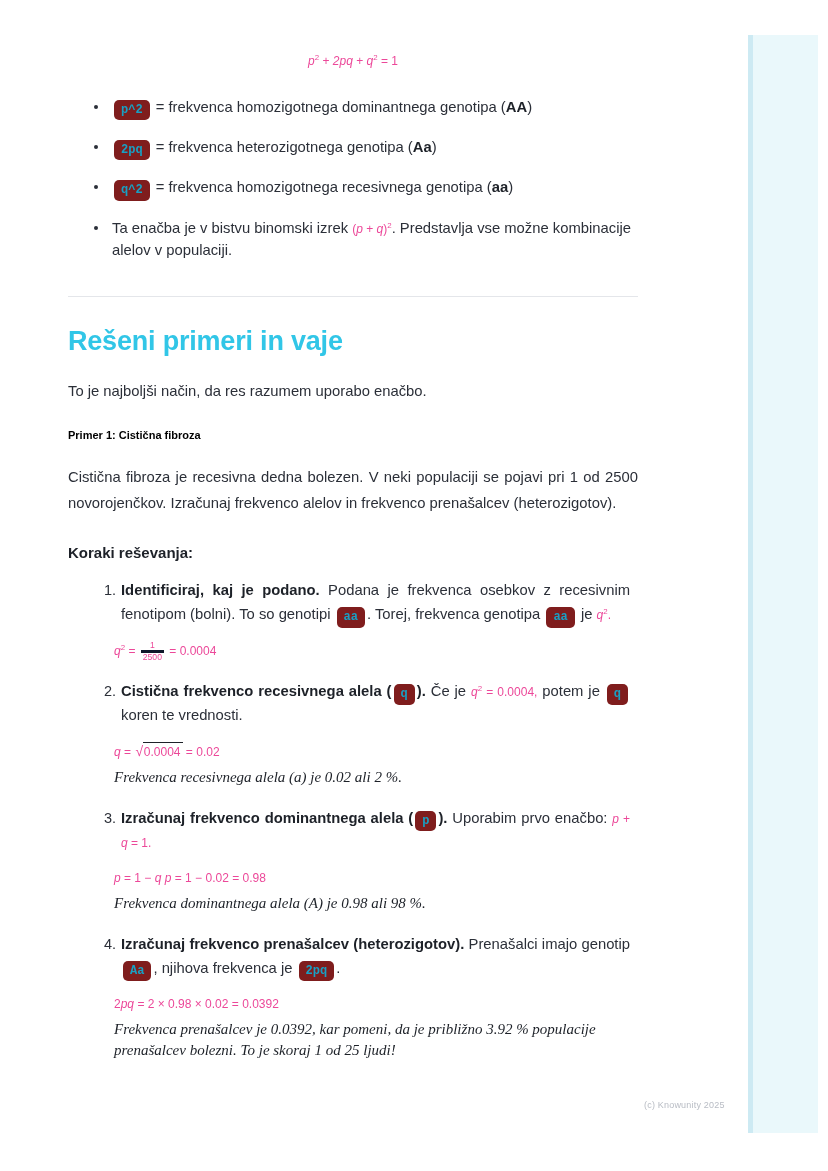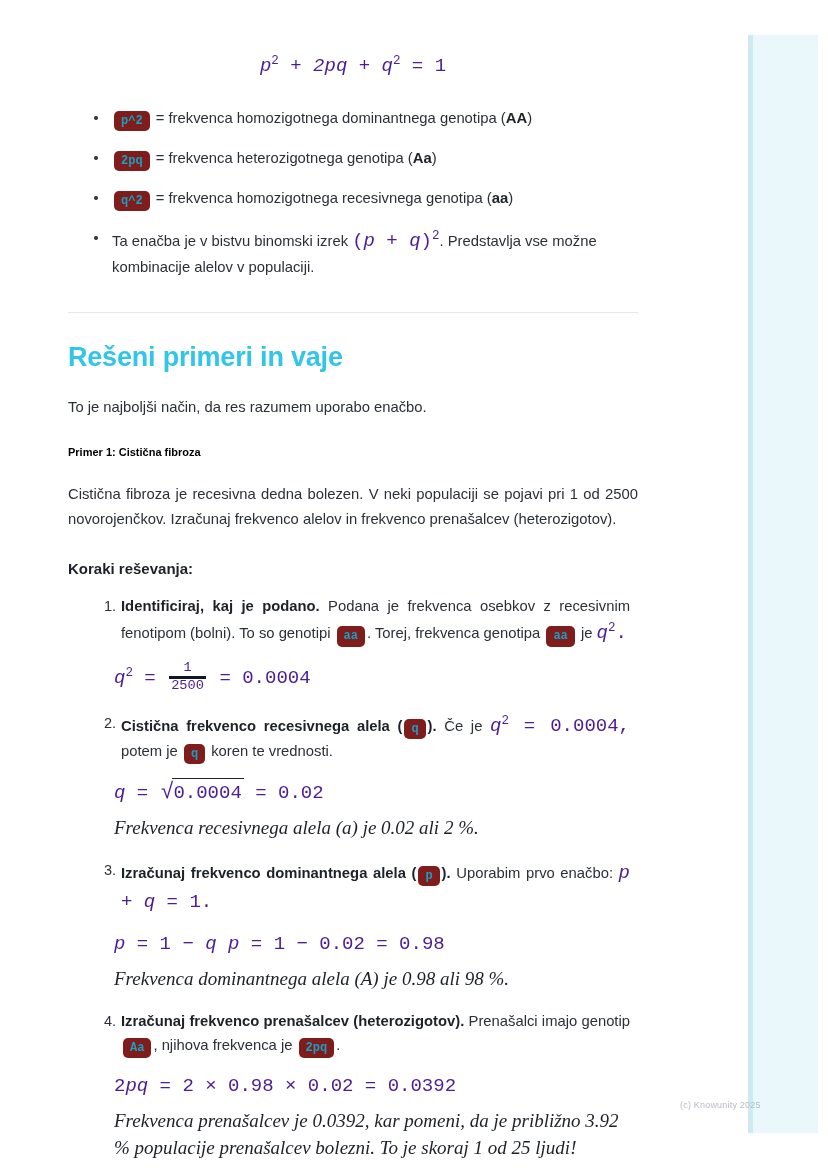--- a/index.html
+++ b/index.html
@@ -45,23 +45,23 @@
   }
 
   .content {
     padding: 30px 60px 0 68px;
     width: 570px;
     box-sizing: content-box;
   }
 
   
   .math {
-    font-family: Liberation Mono, monospace;
-    color: #4c1d95;
-    font-size: 19px;
+    font-family: Liberation Sans, sans-serif;
+    color: #ec4899;
+    font-size: 12px;
     line-height: 1.5;
   }
   .math i, .math .v {
     font-style: italic;
   }
   .math sup {
     font-size: 0.66em;
     vertical-align: super;
     line-height: 0;
   }
@@ -213,31 +213,31 @@
   h4.steps-title {
     font-size: 15px;
     font-weight: 700;
     color: #1d2128;
     margin: 0 0 18px 0;
   }
 
   .note {
     font-family: "Liberation Serif", serif;
     font-style: italic;
-    font-size: 19px;
+    font-size: 15px;
     line-height: 1.45;
     color: #1d2128;
     margin: 0 0 0 18px;
     display: block;
   }
 
   
   .watermark {
     position: absolute;
-    left: 680px;
+    left: 644px;
     top: 1100px;
     font-size: 9px;
     color: #b8bcc4;
     letter-spacing: 0.2px;
     white-space: nowrap;
   }
 </style>
 </head>
 <body>
 

